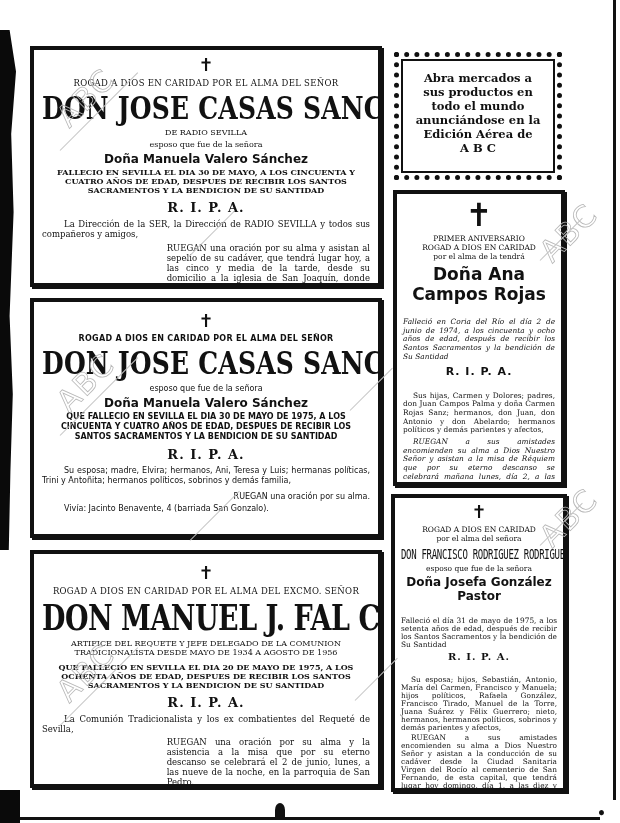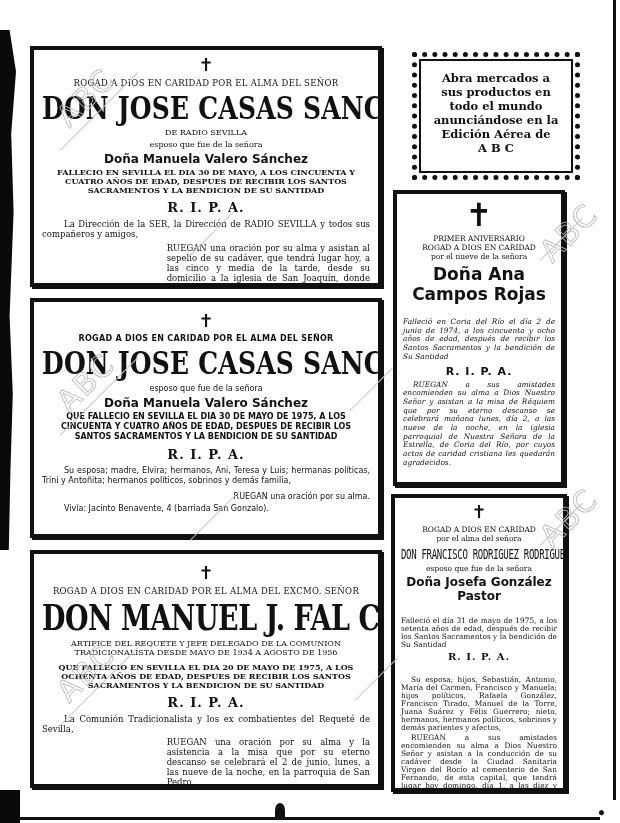--- a/index.html
+++ b/index.html
@@ -31,21 +31,21 @@
   .right-block { margin-left: 38%; text-align: justify; font-size: 8.5px; line-height: 10px; }
   .right-line { text-align: right; font-size: 8.5px; }
   .left-line { text-align: left; font-size: 8.5px; margin-top: 3px; padding-left: 22px; }
   .sans { font-family: "DejaVu Sans", sans-serif; }
   .bold { font-weight: bold; }
   .italic { font-style: italic; }
 
   #card1 { left: 30px; top: 46px; width: 352px; height: 241px; }
   #card2 { left: 30px; top: 298px; width: 352px; height: 240px; }
   #card3 { left: 30px; top: 550px; width: 352px; height: 238px; }
-  #ad { left: 412px; top: 52px; width: 168px; height: 128px; border: 5px dotted #111; box-shadow: none; outline: 2px solid #111; outline-offset: -9px; }
+  #ad { left: 394px; top: 52px; width: 168px; height: 128px; border: 5px dotted #111; box-shadow: none; outline: 2px solid #111; outline-offset: -9px; }
   #card4 { left: 393px; top: 190px; width: 172px; height: 296px; }
   #card5 { left: 391px; top: 494px; width: 176px; height: 298px; }
 
   .ad-text { font-weight: bold; font-size: 11.5px; line-height: 14px; text-align: center; padding: 14px 14px 0; }
   .col-title { font-family: "DejaVu Sans", sans-serif; font-weight: bold; font-size: 17px; line-height: 20px; margin: 3px 0; }
   .col-text { font-size: 7.4px; line-height: 8.7px; text-align: justify; margin-top: 14px; }
   .col-text.italic { font-style: italic; }
   .col-small { font-size: 7.5px; line-height: 9px; }
   .cond-name { font-family: "DejaVu Sans Mono", monospace; font-size: 9px; letter-spacing: -0.3px; transform: scaleY(1.5); margin: 6px 0 5px; white-space: nowrap; }
   .col-wife { font-family: "DejaVu Sans", sans-serif; font-weight: bold; font-size: 12px; margin: 2px 0; }
@@ -113,24 +113,25 @@
     <span>Abra mercados a sus productos en todo el mundo anunciándose en la Edición Aérea de</span><br>
     <span>A B C</span>
   </div>
 </div>
 
 <div class="card" id="card4">
   <div class="inner" style="padding:4px 6px">
     <span class="cross big">✝</span>
     <div class="col-small">PRIMER ANIVERSARIO</div>
     <div class="col-small">ROGAD A DIOS EN CARIDAD</div>
-    <div class="col-small">por el nueve de la señora</div>
+    <div class="col-small">por el alma de la tendrá</div>
     <div class="col-title">Doña Ana Campos Rojas</div>
     <div class="col-text italic">Falleció en Coria del Río el día 2 de junio de 1974, a los cincuenta y ocho años de edad, después de recibir los Santos Sacramentos y la bendición de Su Santidad</div>
     <div class="ripa sans" style="font-size:11px;margin:3px 0">R. I. P. A.</div>
+    <div class="col-text" style="text-indent:10px">Sus hijas, Carmen y Dolores; padres, don Juan Campos Palma y doña Carmen Rojas Sanz; hermanos, don Juan, don Antonio y don Abelardo; hermanos políticos y demás parientes y afectos,</div>
     <div class="col-text italic" style="text-indent:10px;margin-top:3px">RUEGAN a sus amistades encomienden su alma a Dios Nuestro Señor y asistan a la misa de Réquiem que por su eterno descanso se celebrará mañana lunes, día 2, a las nueve de la noche, en la iglesia parroquial de Nuestra Señora de la Estrella, de Coria del Río, por cuyos actos de caridad cristiana les quedarán agradecidos.</div>
 
   </div>
 </div>
 
 <div class="card" id="card5">
   <div class="inner" style="padding:3px 6px">
     <span class="cross" style="margin-top:2px">✝</span>
     <div class="col-small">ROGAD A DIOS EN CARIDAD</div>
     <div class="col-small">por el alma del señora</div>

